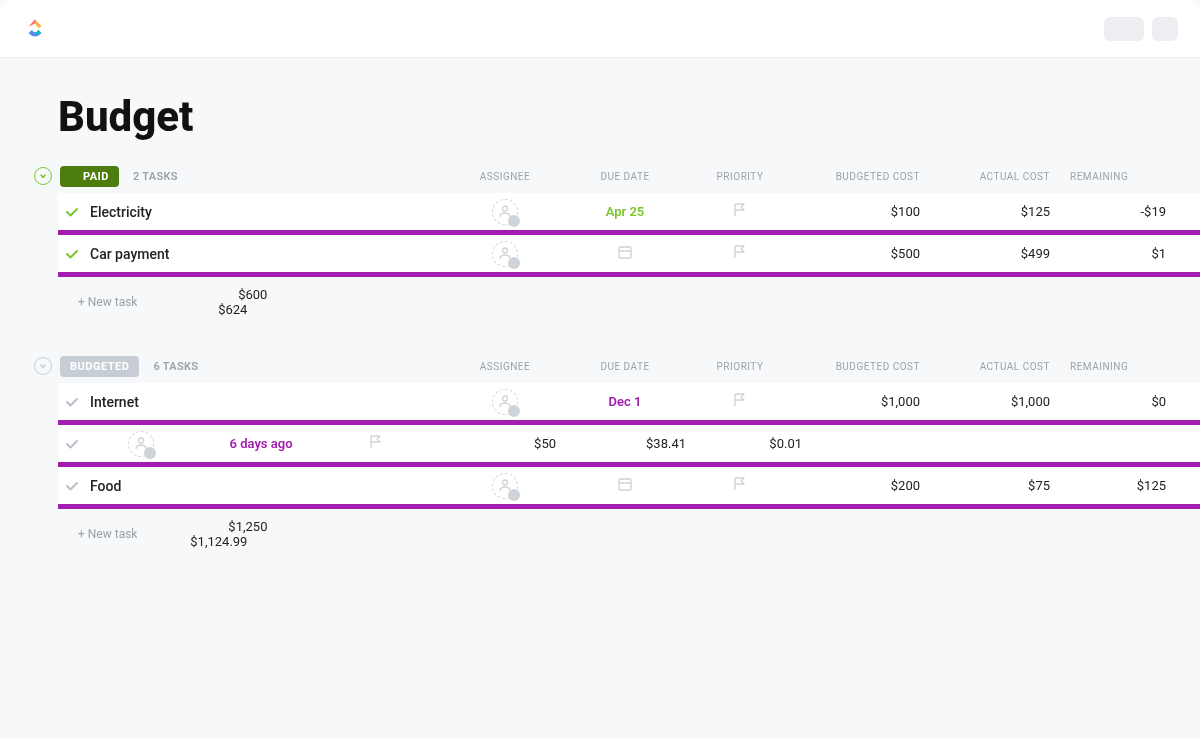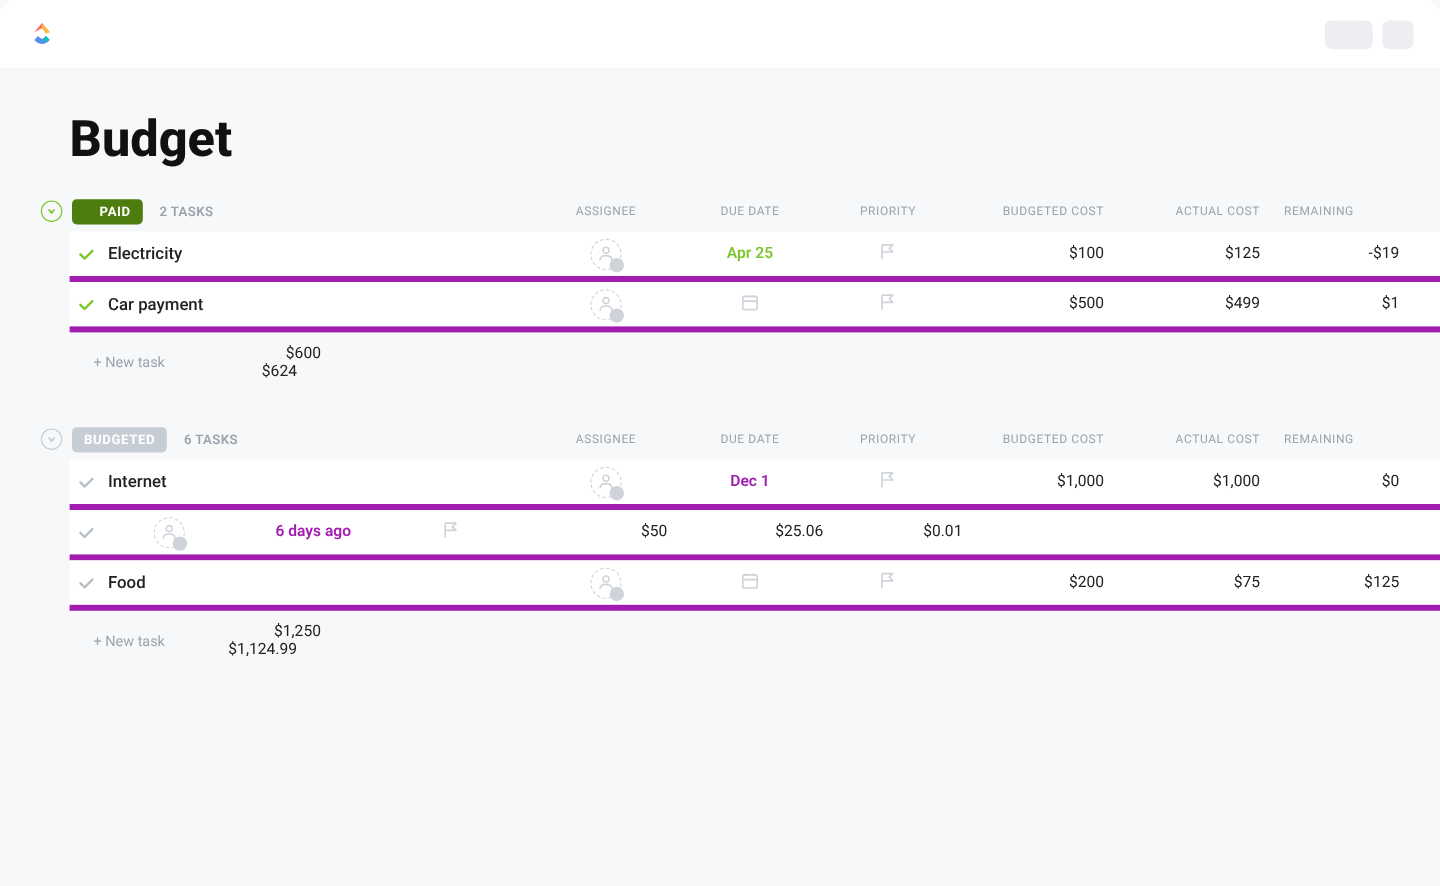--- a/index.html
+++ b/index.html
@@ -303,21 +303,21 @@
             <svg viewBox="0 0 14 14">
               <use href="#person"></use>
             </svg>
           </div>
         </div>
       <div class="cell c-due"><span class="due-red">6 days ago</span></div>
       <div class="cell c-priority"><svg width="18" height="18" viewBox="0 0 18 18" class="flag-icon">
             <use href="#flag"></use>
           </svg></div>
       <div class="cell c-bud">$50</div>
-      <div class="cell c-act">$25.06</div>
+      <div class="cell c-act">$38.41</div>
       <div class="cell c-rem">$0.01</div>
       </div>
       <div class="task-row">
       <div class="check gray">
           <svg width="16" height="16" viewBox="0 0 16 16">
             <use href="#check"></use>
           </svg>
         </div>
       <div class="task-name">Food</div>
       <div class="cell c-assignee">

